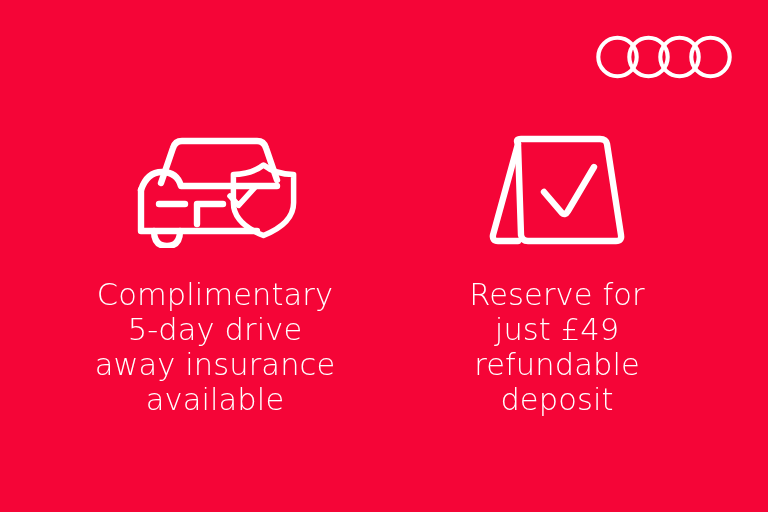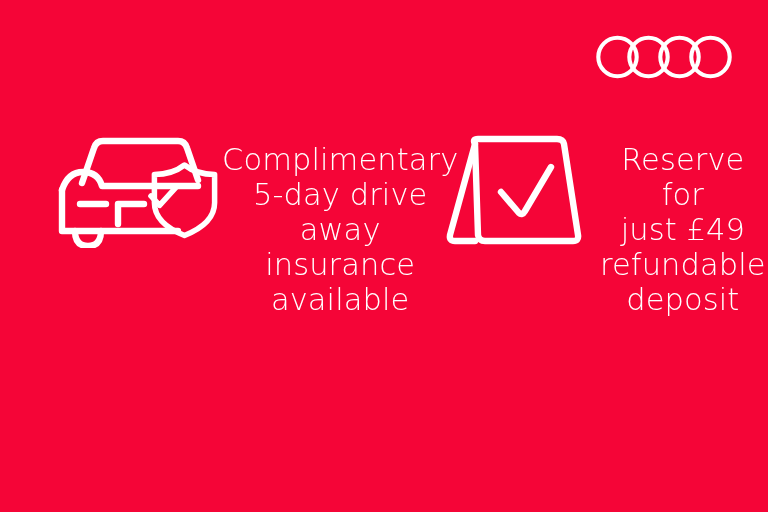--- a/index.html
+++ b/index.html
@@ -31,24 +31,25 @@
     height: 48px;
   }
   #brand-logo svg { display: block; }
 
   
   .feature {
     position: absolute;
     top: 120px;
     width: 330px;
     display: flex;
-    align-items: flex-start;
+    flex-direction: column;
+    align-items: center;
   }
   #feature-insurance { left: 50px; }
-  #feature-deposit   { left: 428px; }
+  #feature-deposit   { left: 392px; }
 
   .feature-icon {
     height: 135px;
     display: flex;
     align-items: center;
     justify-content: center;
   }
   .feature-icon svg { display: block; }
 
   .feature-caption {

